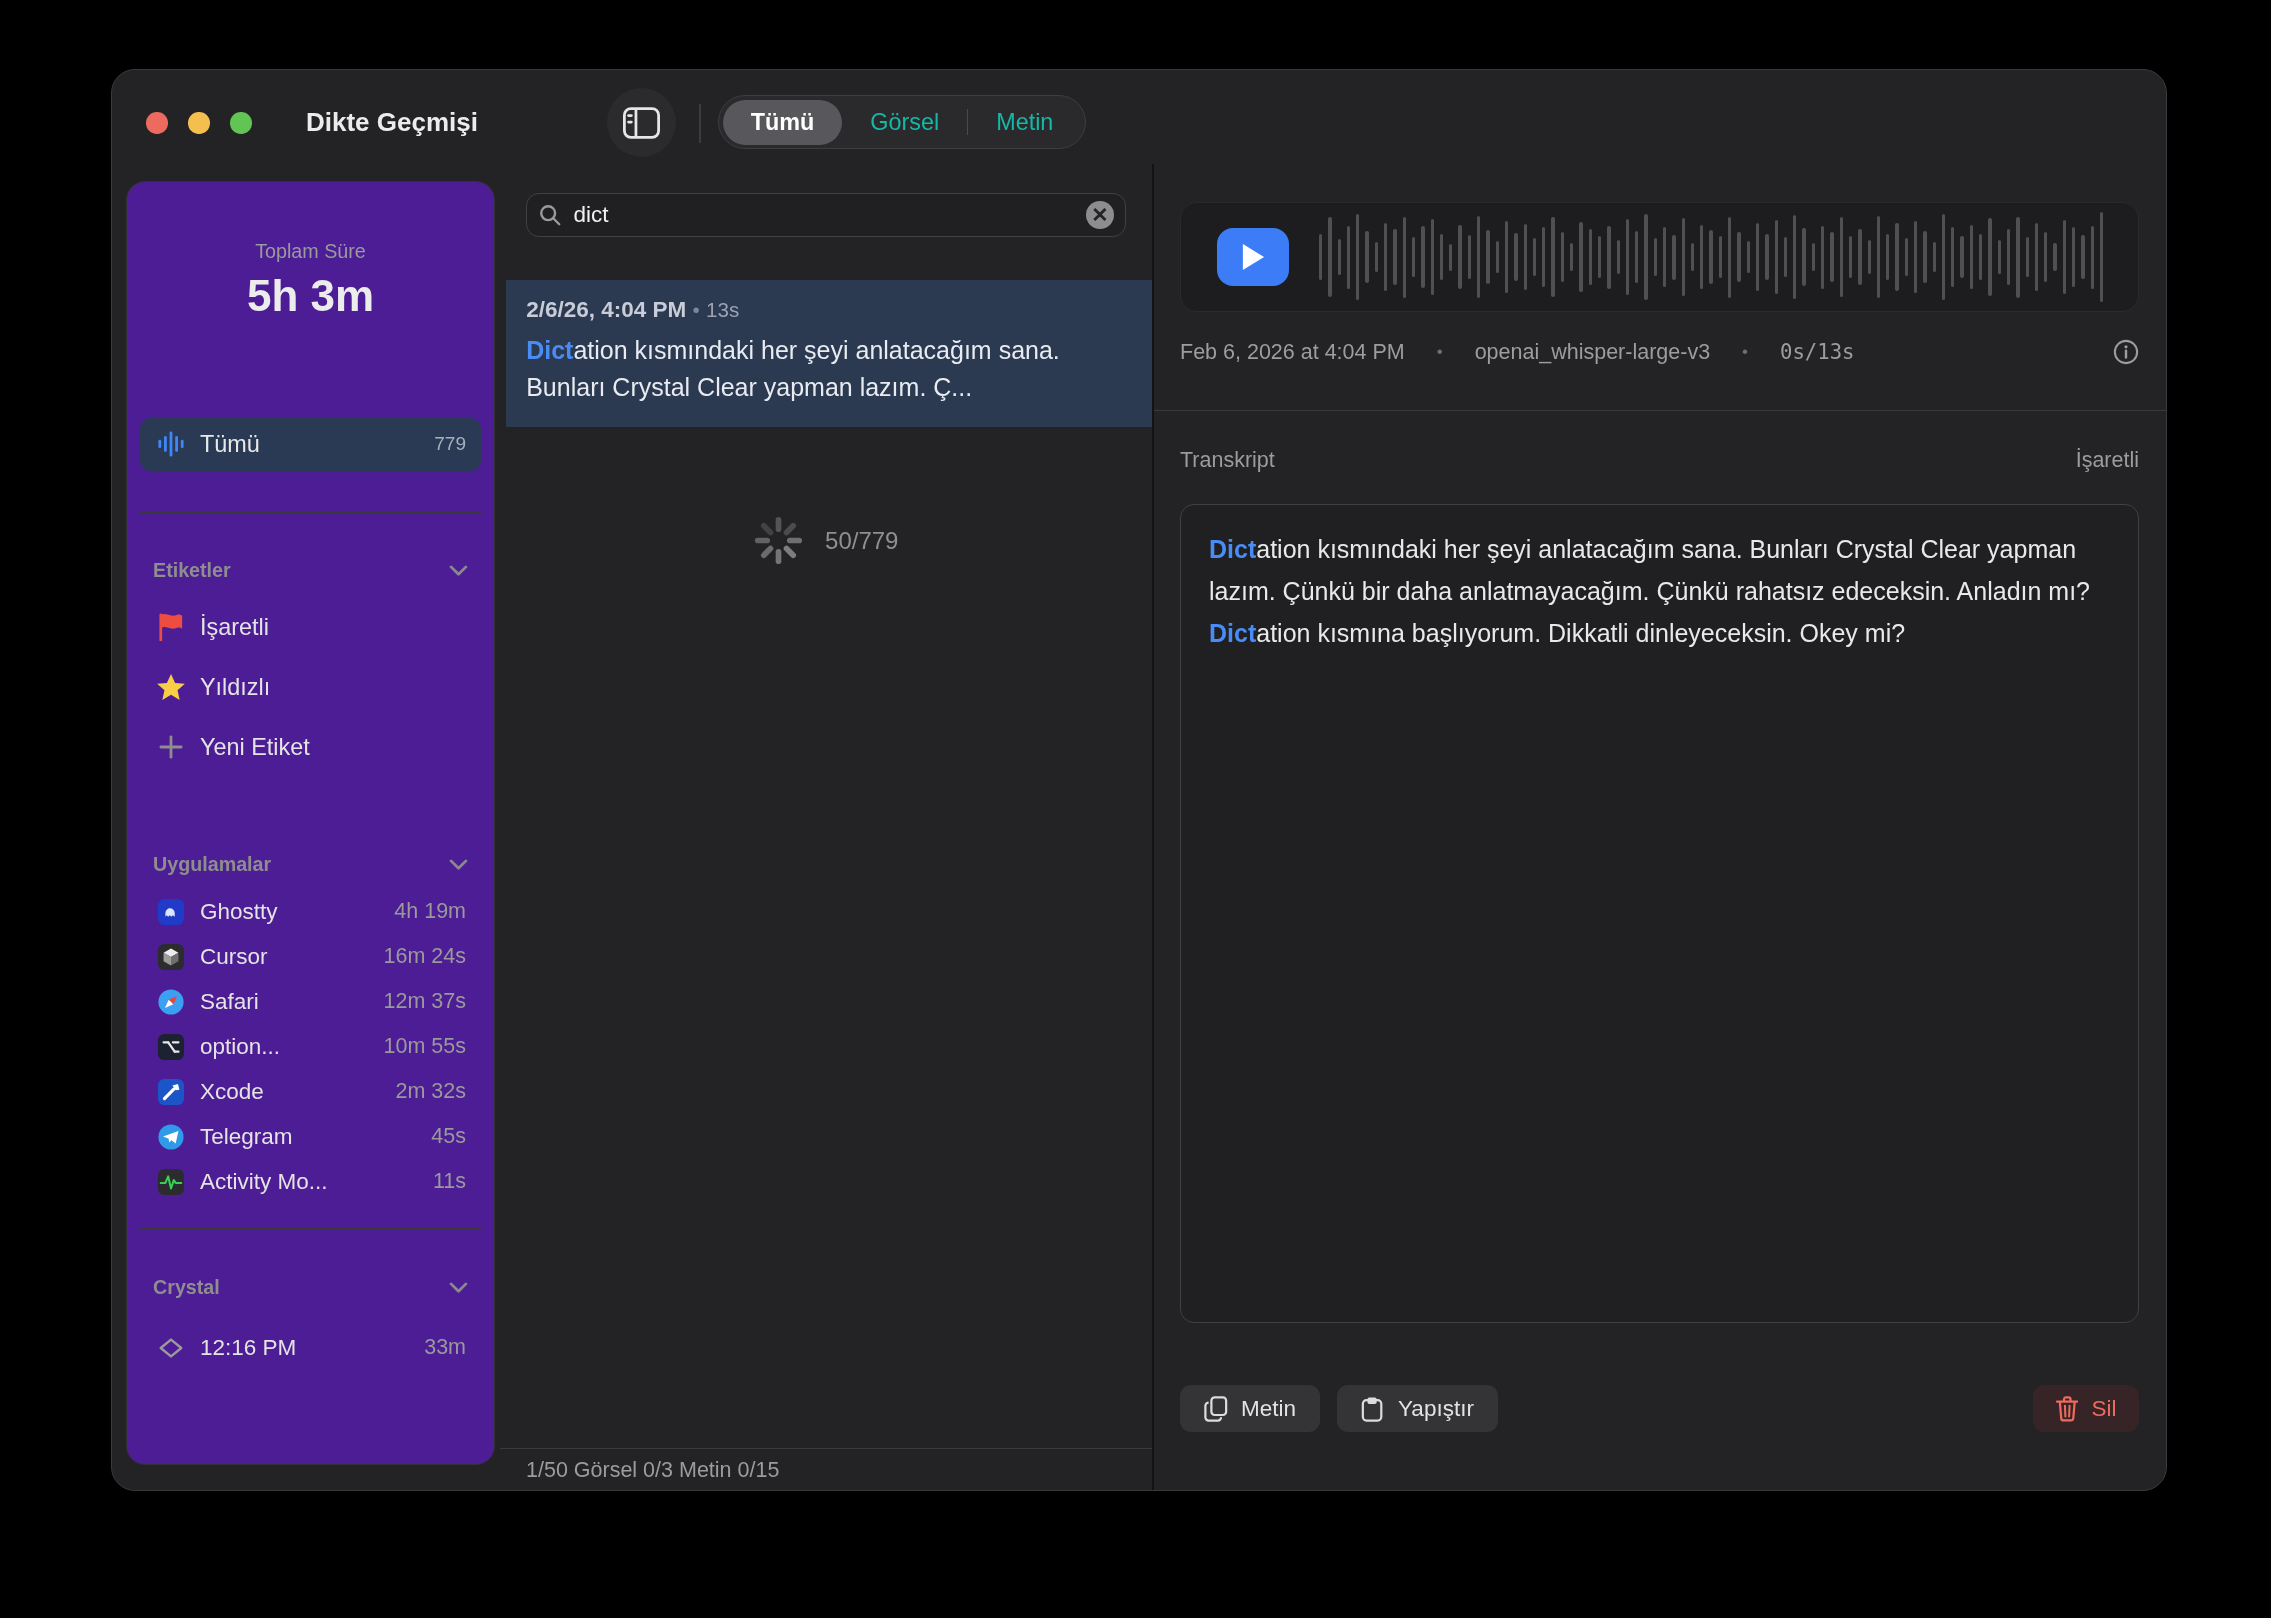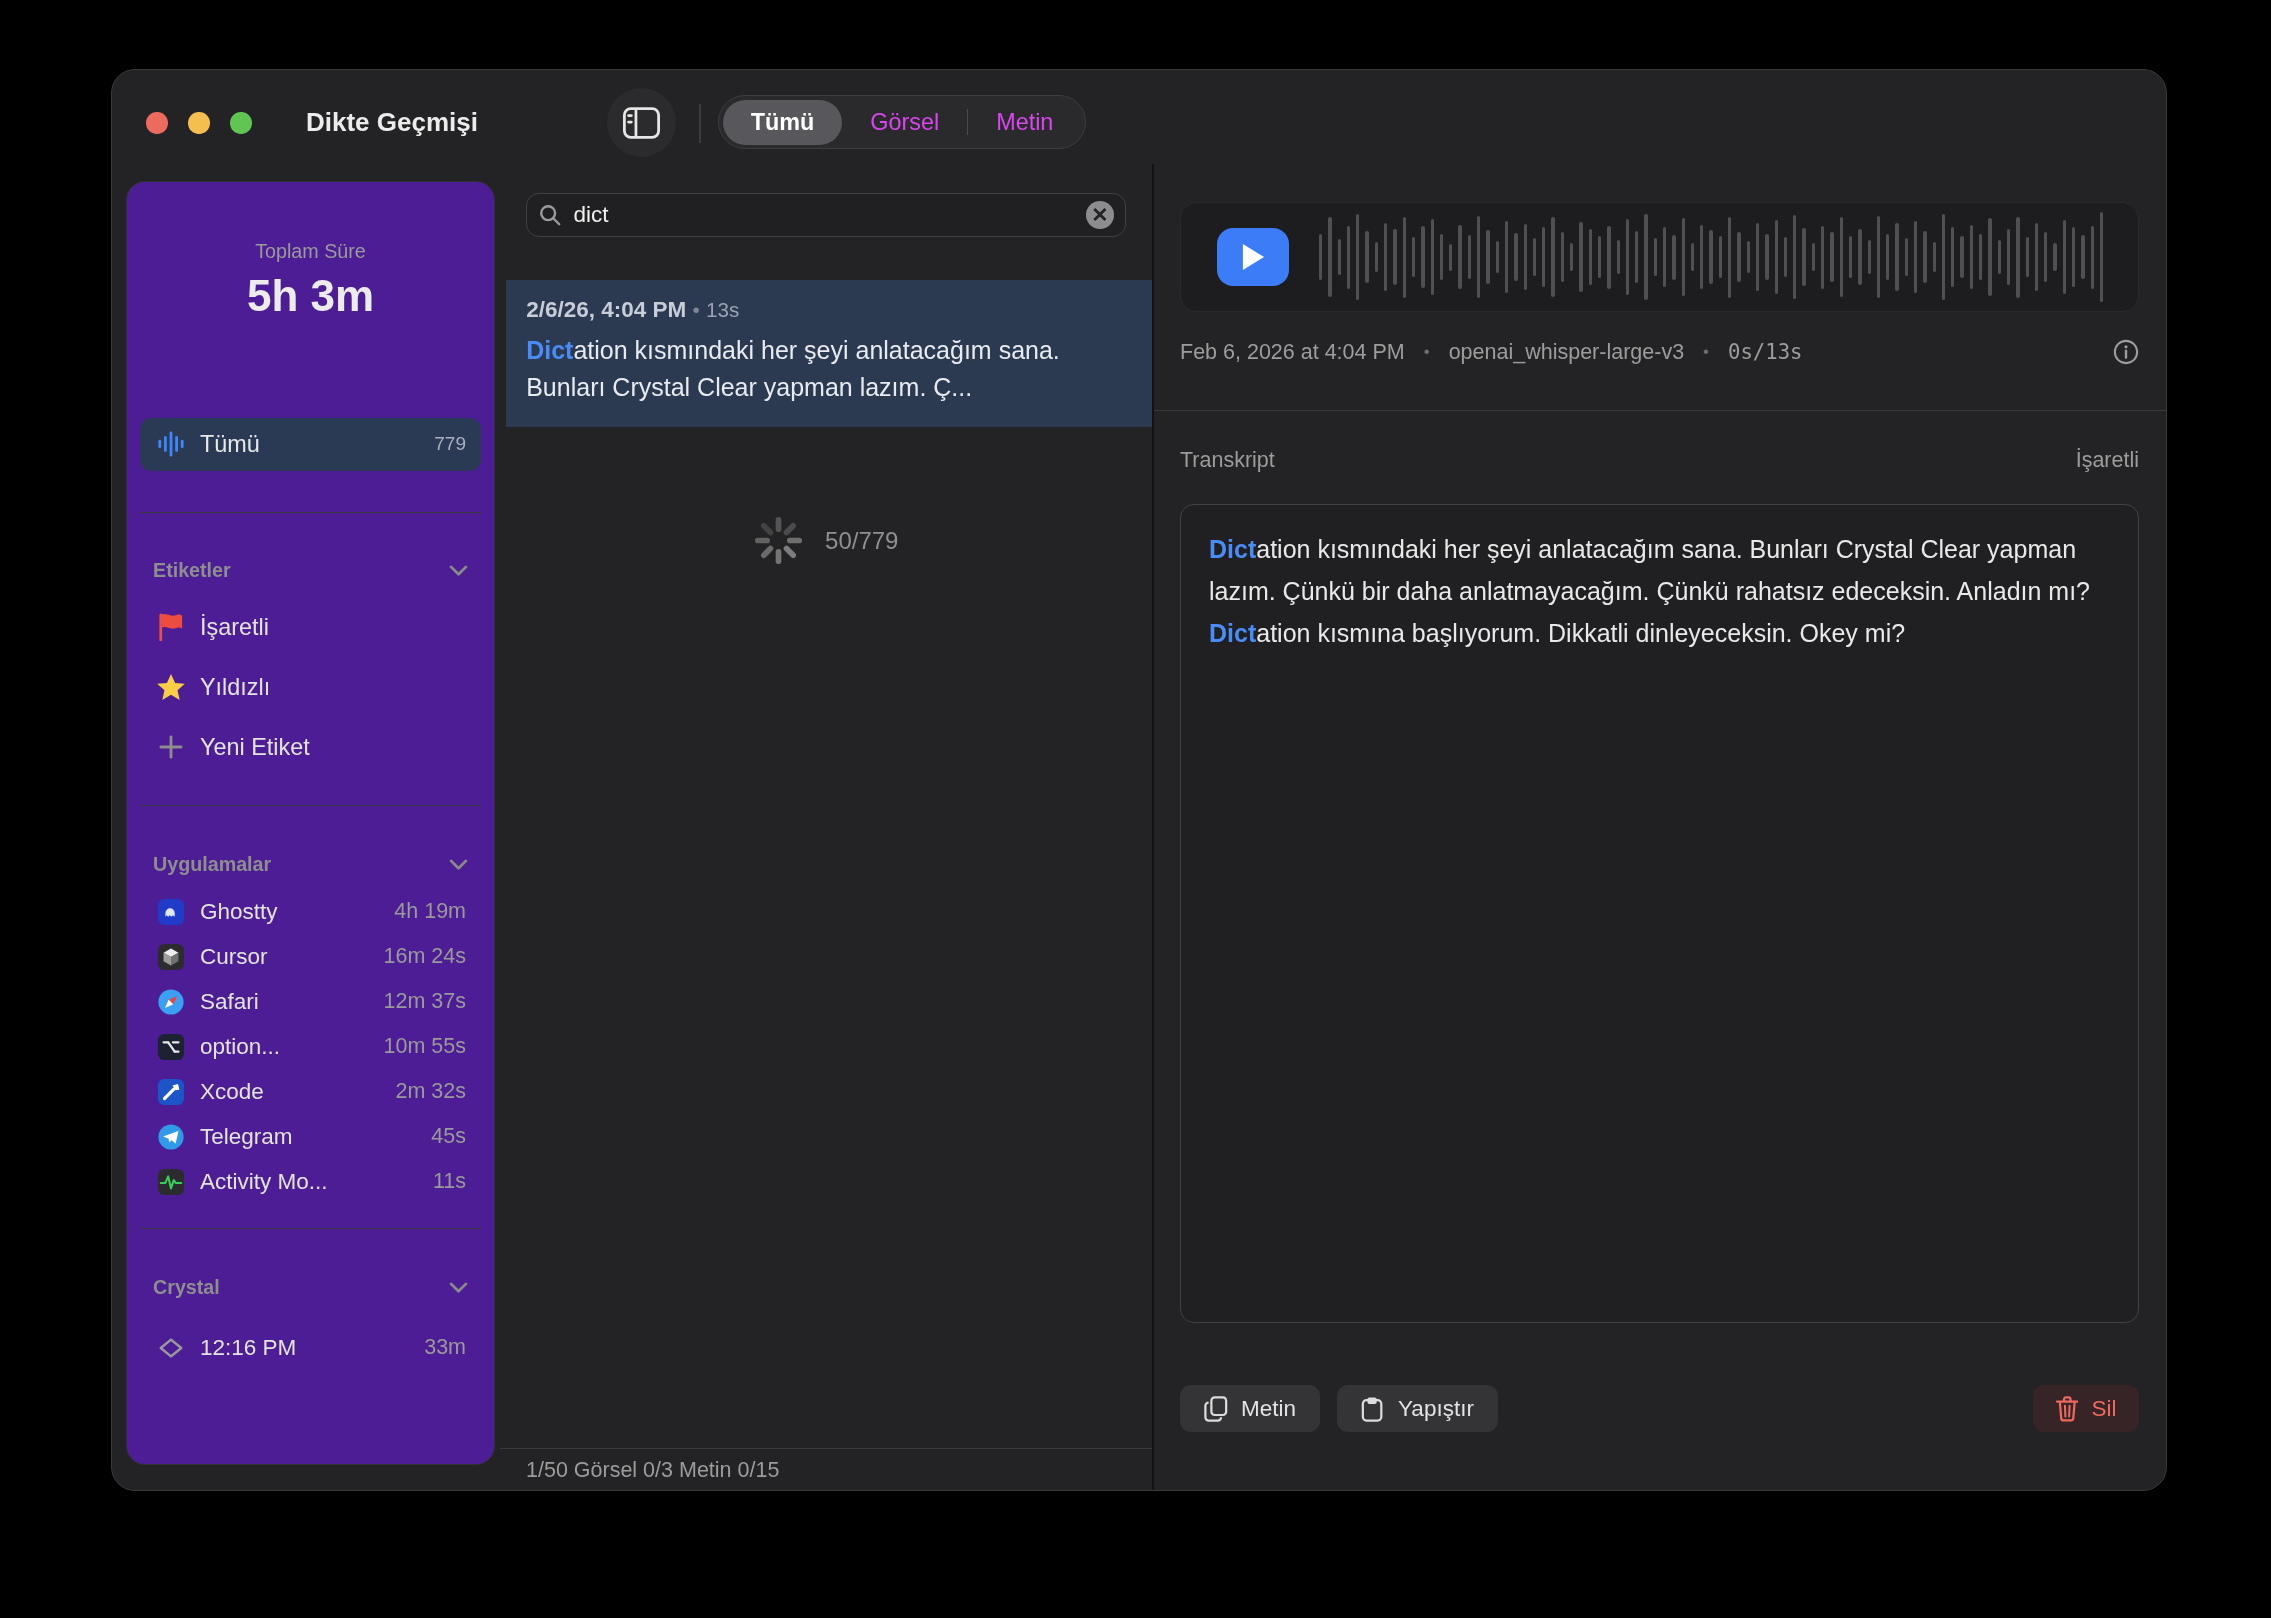--- a/index.html
+++ b/index.html
@@ -11,21 +11,21 @@
   .light{position:absolute;top:42px;width:21.5px;height:21.5px;border-radius:50%;}
   .light.red{left:34px;background:#ed6a5f;}
   .light.yellow{left:76px;background:#f5bf4f;}
   .light.green{left:118px;background:#61c554;}
   .win-title{position:absolute;left:194px;top:37px;font-size:26px;font-weight:bold;color:#ececec;}
   .toggle-btn{position:absolute;left:495px;top:18px;width:69px;height:69px;border-radius:50%;
     background:#2b2b2d;display:flex;align-items:center;justify-content:center;}
   .tb-sep{position:absolute;left:587px;top:34px;width:1.9px;height:39px;background:#3c3c3e;}
   .segmented{position:absolute;left:606px;top:25px;height:54px;border:0.9px solid #3e3e40;background:#2a2a2c;
     border-radius:28px;display:flex;align-items:center;padding:0 3.7px;box-sizing:border-box;}
-  .seg{padding:0 28px;height:45px;display:flex;align-items:center;font-size:23.4px;color:#d946ef;border-radius:22.5px;}
+  .seg{padding:0 28px;height:45px;display:flex;align-items:center;font-size:23.4px;color:#14b8a6;border-radius:22.5px;}
   .seg.sel{background:#58585c;color:#fff;font-weight:bold;}
   .seg-div{width:0.9px;height:26px;background:#4a4a4d;}
   
   .sidebar{position:absolute;left:14px;top:111px;width:369px;height:1284px;background:#4c1d95;
     border:0.9px solid #323234;border-radius:19px;box-sizing:border-box;overflow:hidden;}
   .stats{padding-top:58px;text-align:center;}
   .stats-label{font-size:19.7px;color:#9b9b9b;}
   .stats-value{font-size:44px;font-weight:bold;color:#ececec;margin-top:7.5px;}
   .navlist{margin:97px 13px 0 13px;}
   .srow{height:53px;margin-bottom:5.6px;border-radius:11.2px;display:flex;align-items:center;padding:0 15px;}
@@ -72,21 +72,21 @@
   .spin{animation:rot 1s steps(8) infinite;}
   @keyframes rot{to{transform:rotate(360deg);}}
   
   .detail{position:absolute;left:1042px;top:69px;width:1014px;height:1353px;}
   .player{position:absolute;left:26px;top:63px;width:959px;height:110px;background:#1d1d1f;
     border:0.9px solid #2a2a2c;border-radius:17px;box-sizing:border-box;display:flex;align-items:center;}
   .play{width:72px;height:58px;border-radius:16px;background:var(--play);margin-left:36px;
     display:flex;align-items:center;justify-content:center;}
   .wave{margin-left:30px;margin-right:22.5px;flex:1;height:90px;display:flex;align-items:center;gap:6px;overflow:hidden;}
   .wbar{width:3.3px;border-radius:1.9px;background:#505053;flex:none;}
-  .metarow{position:absolute;left:26px;top:200px;width:959px;display:flex;align-items:center;gap:19px;}
+  .metarow{position:absolute;left:26px;top:200px;width:959px;display:flex;align-items:center;gap:32px;}
   .metarow .m{font-size:21.5px;color:#9d9d9d;}
   .metarow .mono{font-family:"DejaVu Sans Mono",monospace;font-size:20.6px;}
   .metarow .dot{color:#6f6f6f;font-size:17px;}
   .metarow .sp{flex:1;}
   .hdiv{position:absolute;left:0;top:271px;width:1014px;height:0.9px;background:#39393b;}
   .trow2{position:absolute;left:26px;top:309px;width:959px;display:flex;}
   .trow2 .a{font-size:21.5px;color:#9c9c9c;flex:1;}
   .trow2 .b{font-size:21.5px;color:#9c9c9c;}
   .transcript{position:absolute;left:26px;top:365px;width:959px;height:819px;border:1.9px solid #414143;
     border-radius:14px;background:#202022;box-sizing:border-box;padding:22.5px 28px;

